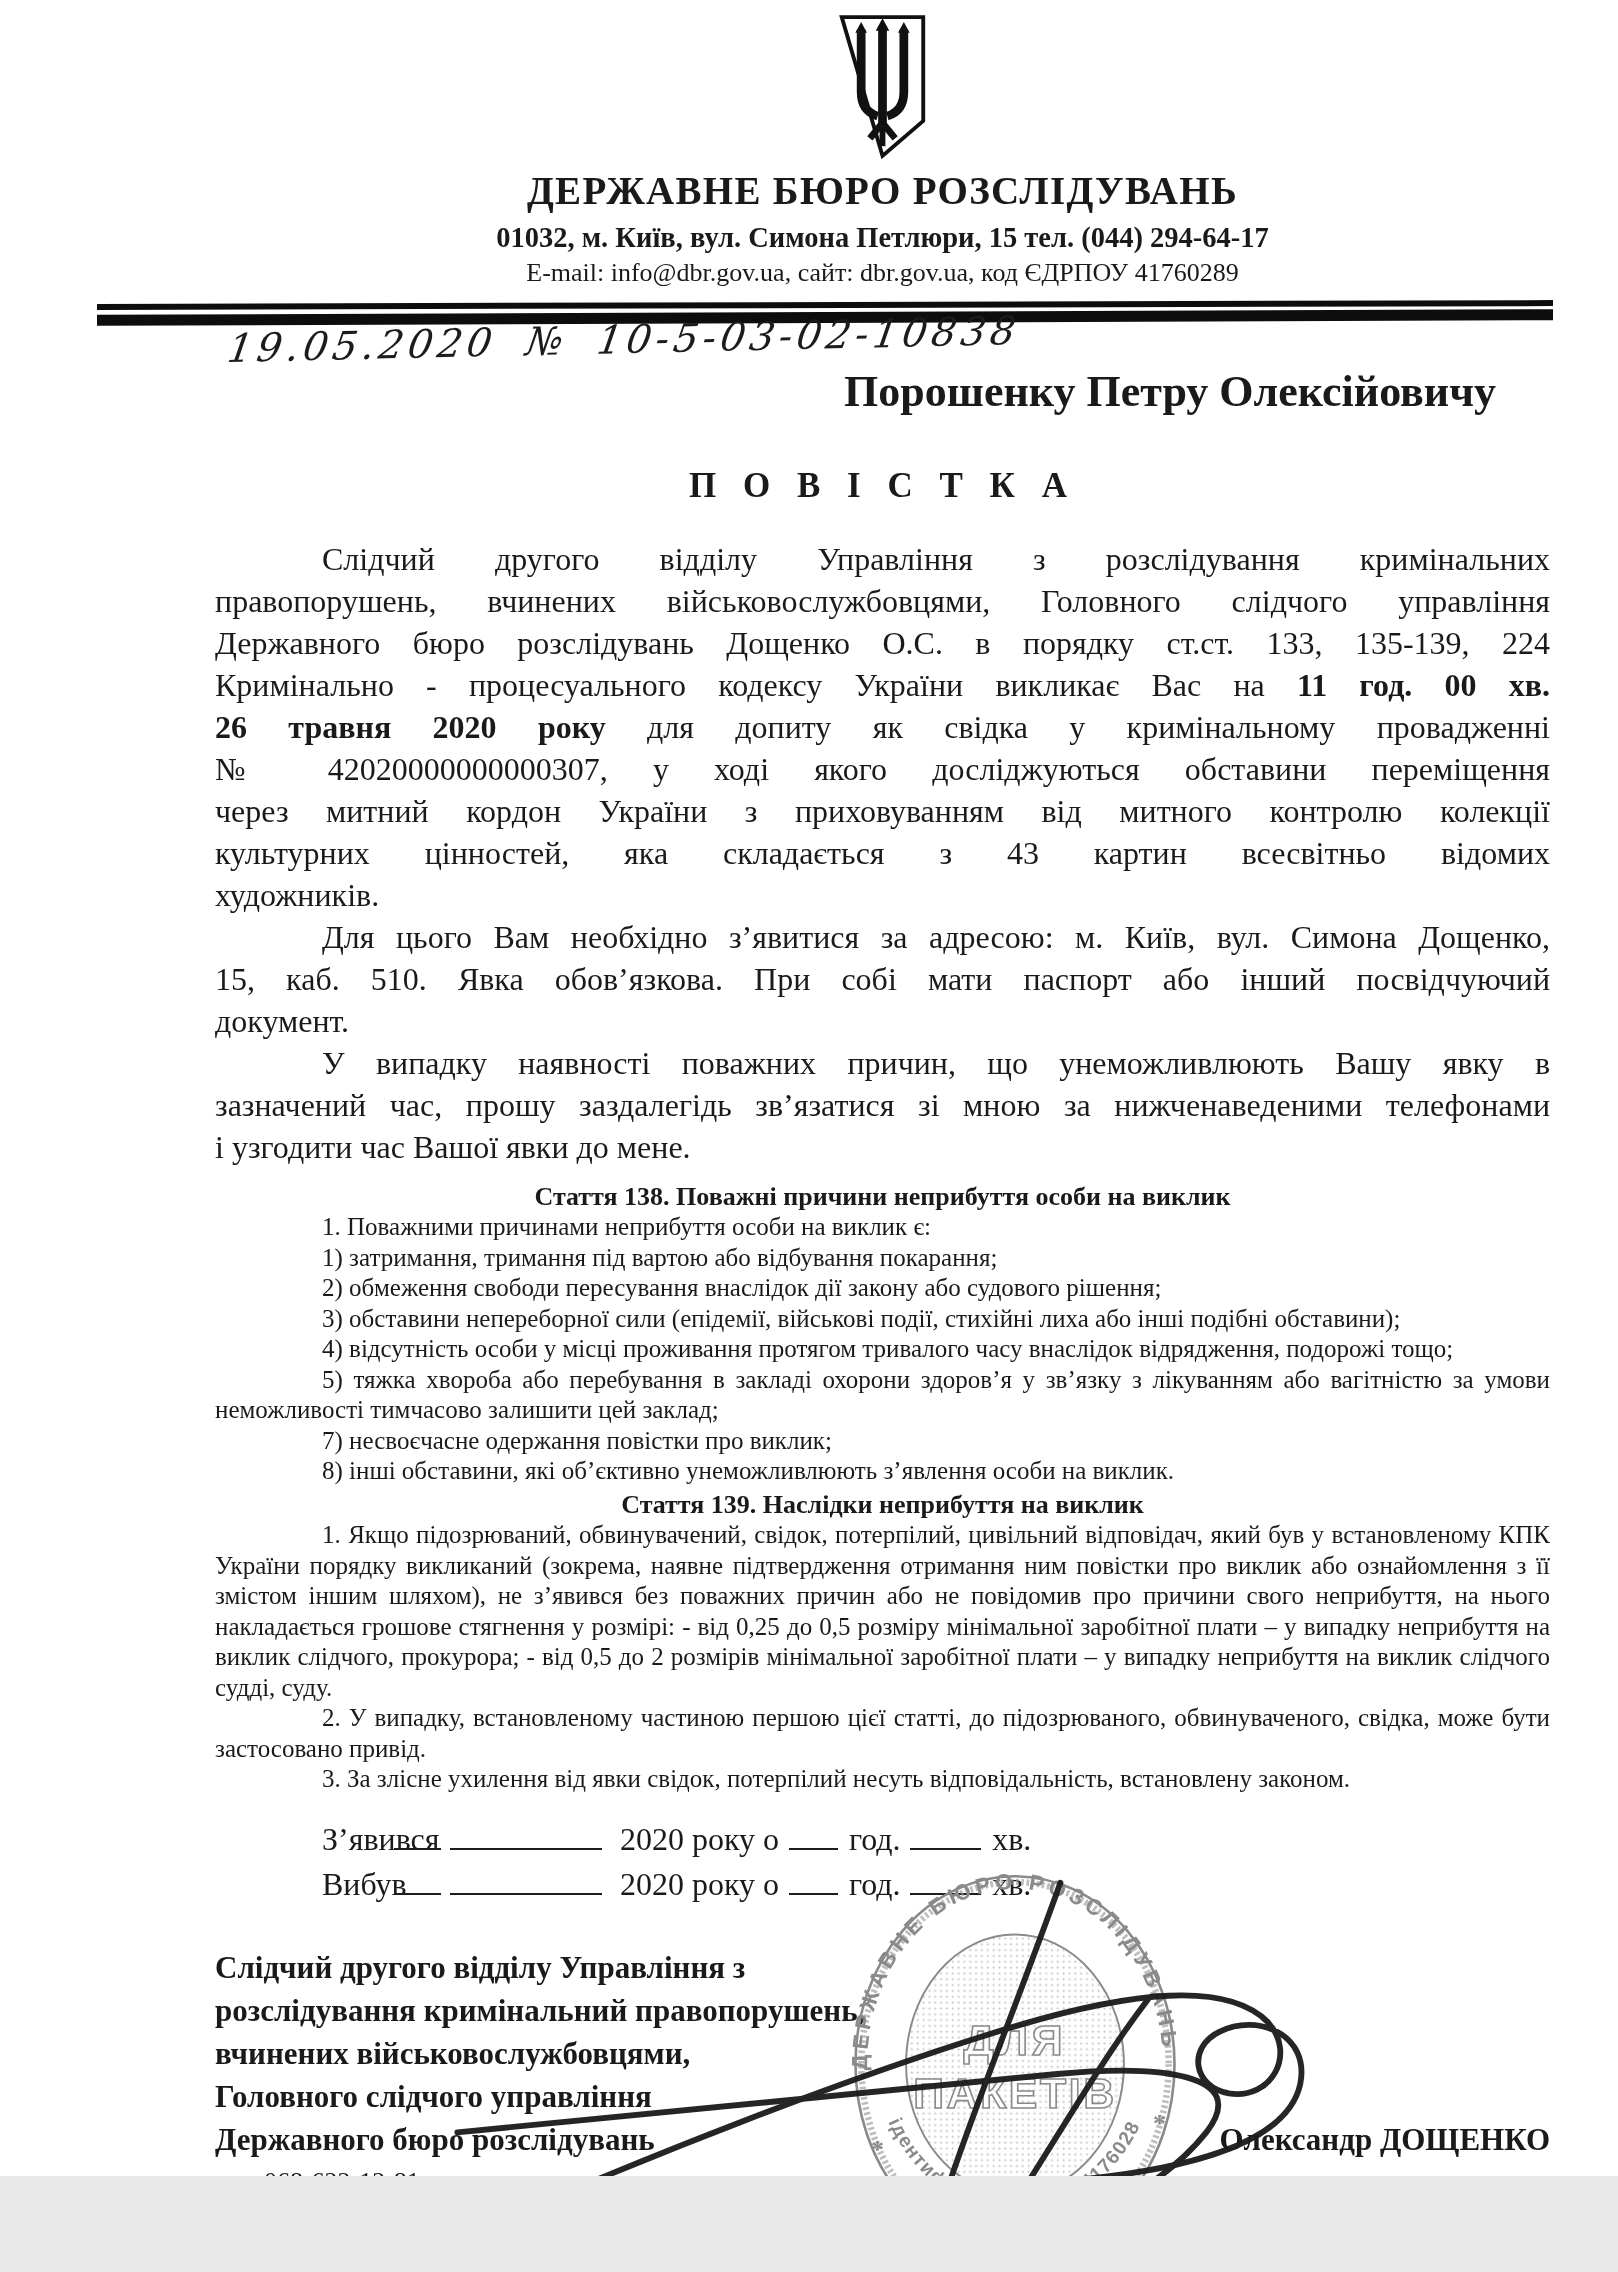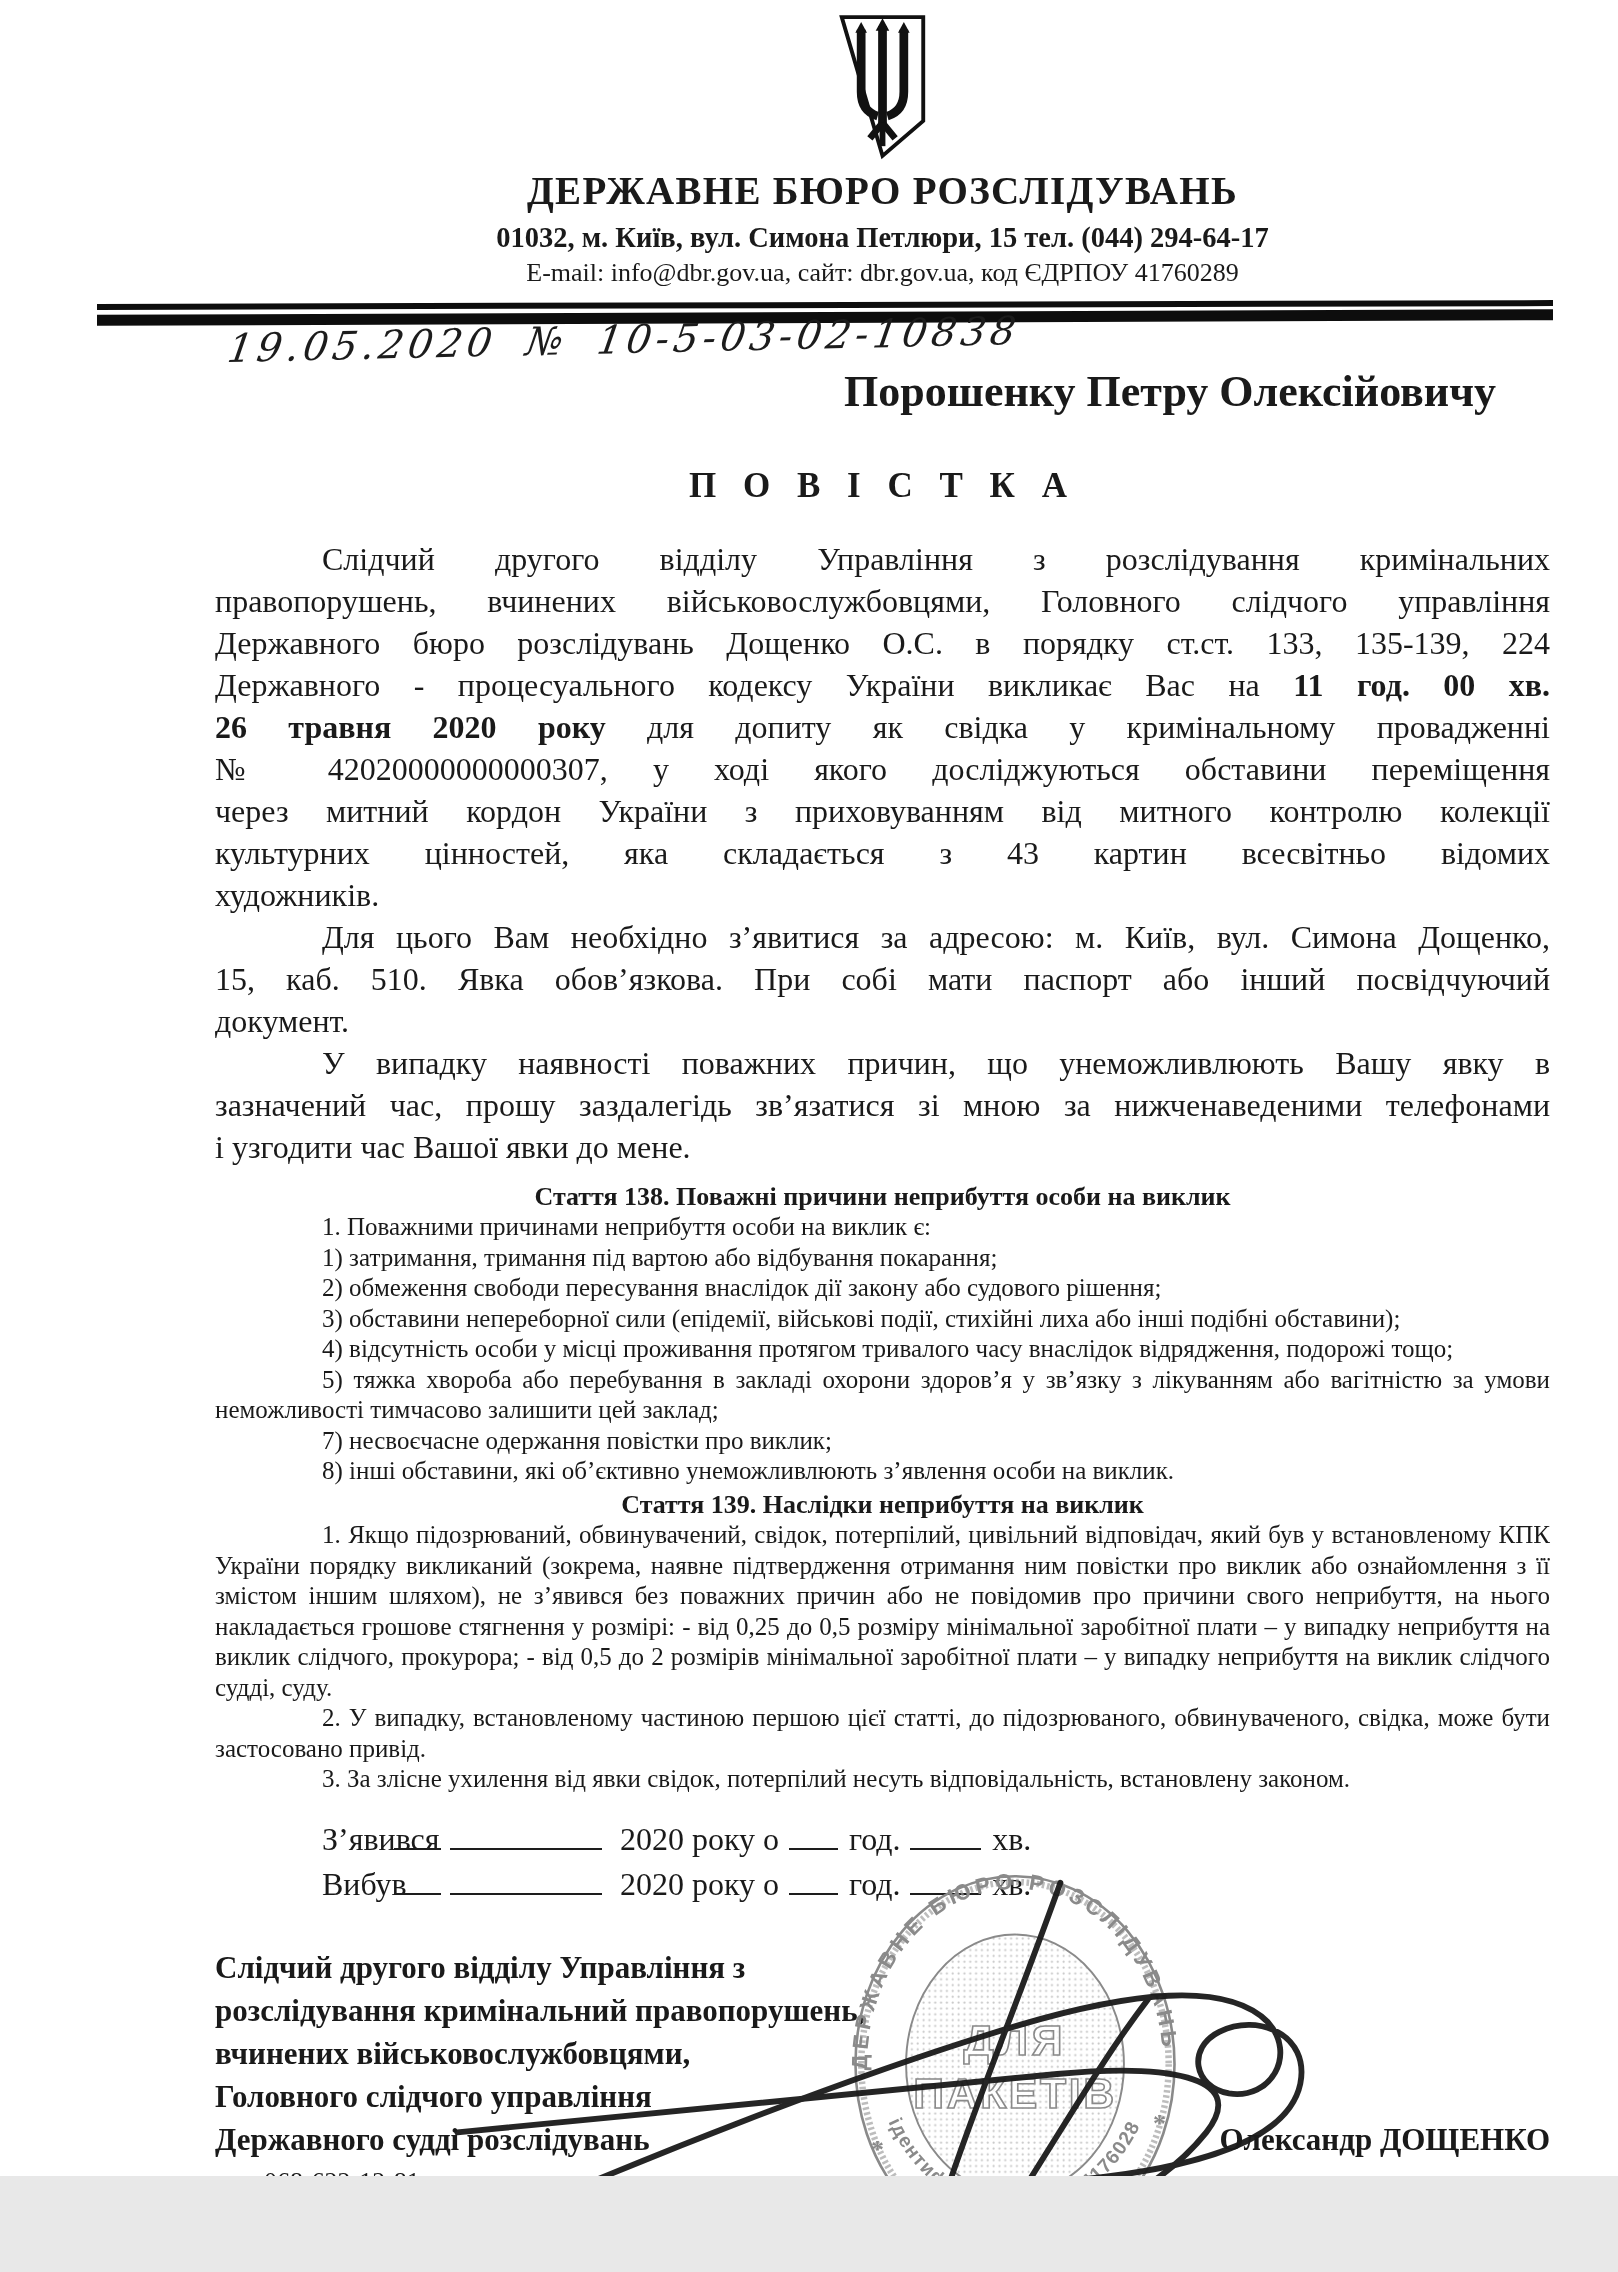--- a/index.html
+++ b/index.html
@@ -117,21 +117,21 @@
   <div class="addressee">Порошенку Петру Олексійовичу</div>
 
   <div class="doc-title">П О В І С Т К А</div>
 
   <main class="column">
 
     <div class="bline first">Слідчий другого відділу Управління з розслідування кримінальних</div>
     <div class="bline">правопорушень, вчинених військовослужбовцями, Головного слідчого управління</div>
     <div class="bline">Державного бюро розслідувань Дощенко О.С. в порядку ст.ст. 133, 135-139, 224</div>
     <div class="bline">
-      <span>Державного - процесуального кодексу України викликає Вас на</span>
+      <span>Кримінально - процесуального кодексу України викликає Вас на</span>
       <span class="b">11 год. 00 хв.</span>
     </div>
     <div class="bline">
       <span class="b">26 травня 2020 року</span>
       <span>для допиту як свідка у кримінальному провадженні</span>
     </div>
     <div class="bline">№ 42020000000000307, у ході якого досліджуються обставини переміщення</div>
     <div class="bline">через митний кордон України з приховуванням від митного контролю колекції</div>
     <div class="bline">культурних цінностей, яка складається з 43 картин всесвітньо відомих</div>
     <div class="bline last">художників.</div>
@@ -166,21 +166,21 @@
       <span class="form-label">Вибув</span><span class="blank w1"></span><span class="blank w2"></span><span>2020 року о</span><span class="blank w3"></span><span>год.</span><span class="blank w4"></span><span>хв.</span>
     </div>
   </main>
 
   <footer class="sig-block">
     <div class="sig-line">Слідчий другого відділу Управління з</div>
     <div class="sig-line">розслідування кримінальний правопорушень,</div>
     <div class="sig-line">вчинених військовослужбовцями,</div>
     <div class="sig-line">Головного слідчого управління</div>
     <div class="sig-row">
-      <span class="sig-line">Державного судді розслідувань</span>
+      <span class="sig-line">Державного бюро розслідувань</span>
       <span class="sig-name">Олександр ДОЩЕНКО</span>
     </div>
     <div class="sig-phone">тел. 068-622-12-81</div>
   </footer>
 
   <svg class="stamp-svg" width="908" height="415" viewBox="0 0 1400 640">
     <defs>
       <pattern id="dotpat" width="9" height="9" patternUnits="userSpaceOnUse">
         <circle cx="4" cy="4" r="1.7" fill="#9a9a9a"></circle>
       </pattern>

